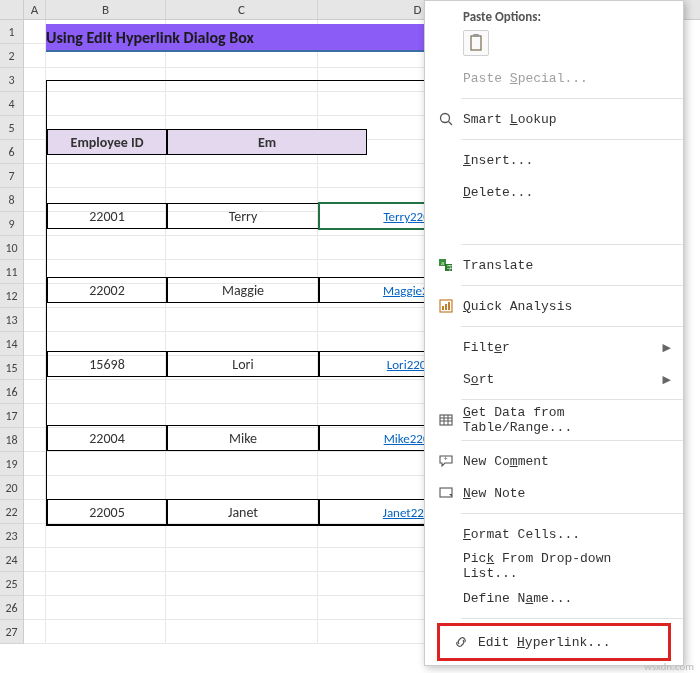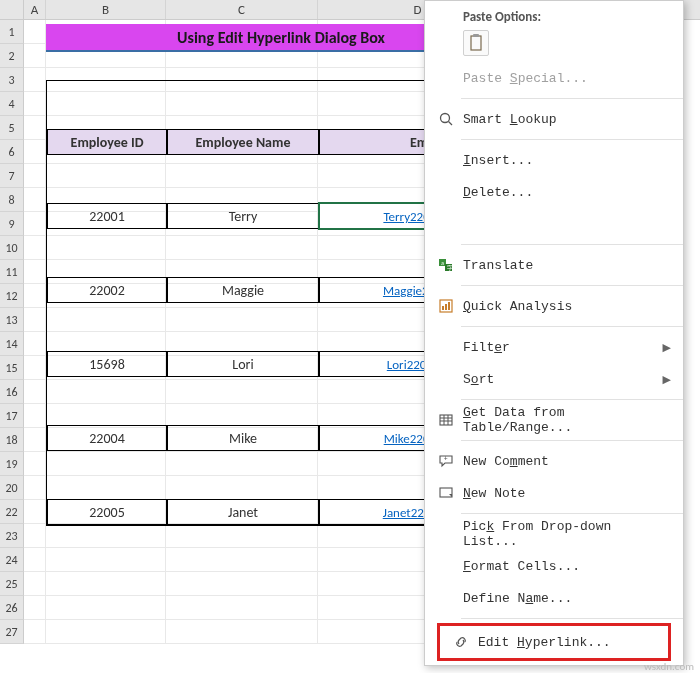--- a/index.html
+++ b/index.html
@@ -56,25 +56,24 @@
       padding: 0 4px;
       overflow: hidden;
       white-space: nowrap;
     }
     .title {
       position: absolute;
       left: 46px;
       top: 24px;
       width: 470px;
       height: 28px;
-      background: #d946ef;
+      background: #8b5cf6;
       border-bottom: 2px solid #3a6ea5;
       font-weight: bold;
       font-size: 16px;
-      text-align: center;
       line-height: 28px;
       color: #1a1a1a;
     }
     .data-table {
       position: absolute;
       left: 46px;
       top: 80px;
       border: 1px solid #000;
     }
     .data-table .hrow, .data-table .drow { display: flex; margin-top: 48px; }
@@ -370,21 +369,20 @@
         <div class="cell col-C"></div>
         <div class="cell col-D"></div>
       </div>
   </div>
 
   <div class="title">Using Edit Hyperlink Dialog Box</div>
 
   <div class="data-table">
     <div class="hrow">
       <div class="hcell c-id">Employee ID</div>
-      <div class="hcell c-name">Employee Name</div>
       <div class="hcell c-mail">Em</div>
     </div>
     <div class="drow">
       <div class="dcell c-id">22001</div>
       <div class="dcell c-name">Terry</div>
       <div class="dcell c-mail selected-cell"><span class="hyperlink">Terry22001@</span></div>
     </div>
     <div class="drow">
       <div class="dcell c-id">22002</div>
       <div class="dcell c-name">Maggie</div>
@@ -507,25 +505,25 @@
         <svg width="16" height="16" viewBox="0 0 16 16">
           <rect x="2" y="3" width="12" height="9" fill="none" stroke="#555" stroke-width="1.1"></rect>
           <path d="M11 9l3 3V9z" fill="#555"></path>
         </svg>
       </div>
     <div class="cm-label"><span class="underline-accel">N</span>ew Note</div>
   </div>
   <div class="cm-sep"></div>
   <div class="cm-item">
     <div class="cm-icon"></div>
+    <div class="cm-label"><span class="underline-accel">F</span>ormat Cells...</div>
+  </div>
+  <div class="cm-item">
+    <div class="cm-icon"></div>
     <div class="cm-label">Pic<span class="underline-accel">k</span> From Drop-down List...</div>
-  </div>
-  <div class="cm-item">
-    <div class="cm-icon"></div>
-    <div class="cm-label"><span class="underline-accel">F</span>ormat Cells...</div>
   </div>
   <div class="cm-item">
     <div class="cm-icon"></div>
     <div class="cm-label">Define N<span class="underline-accel">a</span>me...</div>
   </div>
   <div class="cm-sep"></div>
   <div class="highlight-box">
     <div class="cm-item">
       <div class="cm-icon">
           <svg width="16" height="16" viewBox="0 0 16 16">

